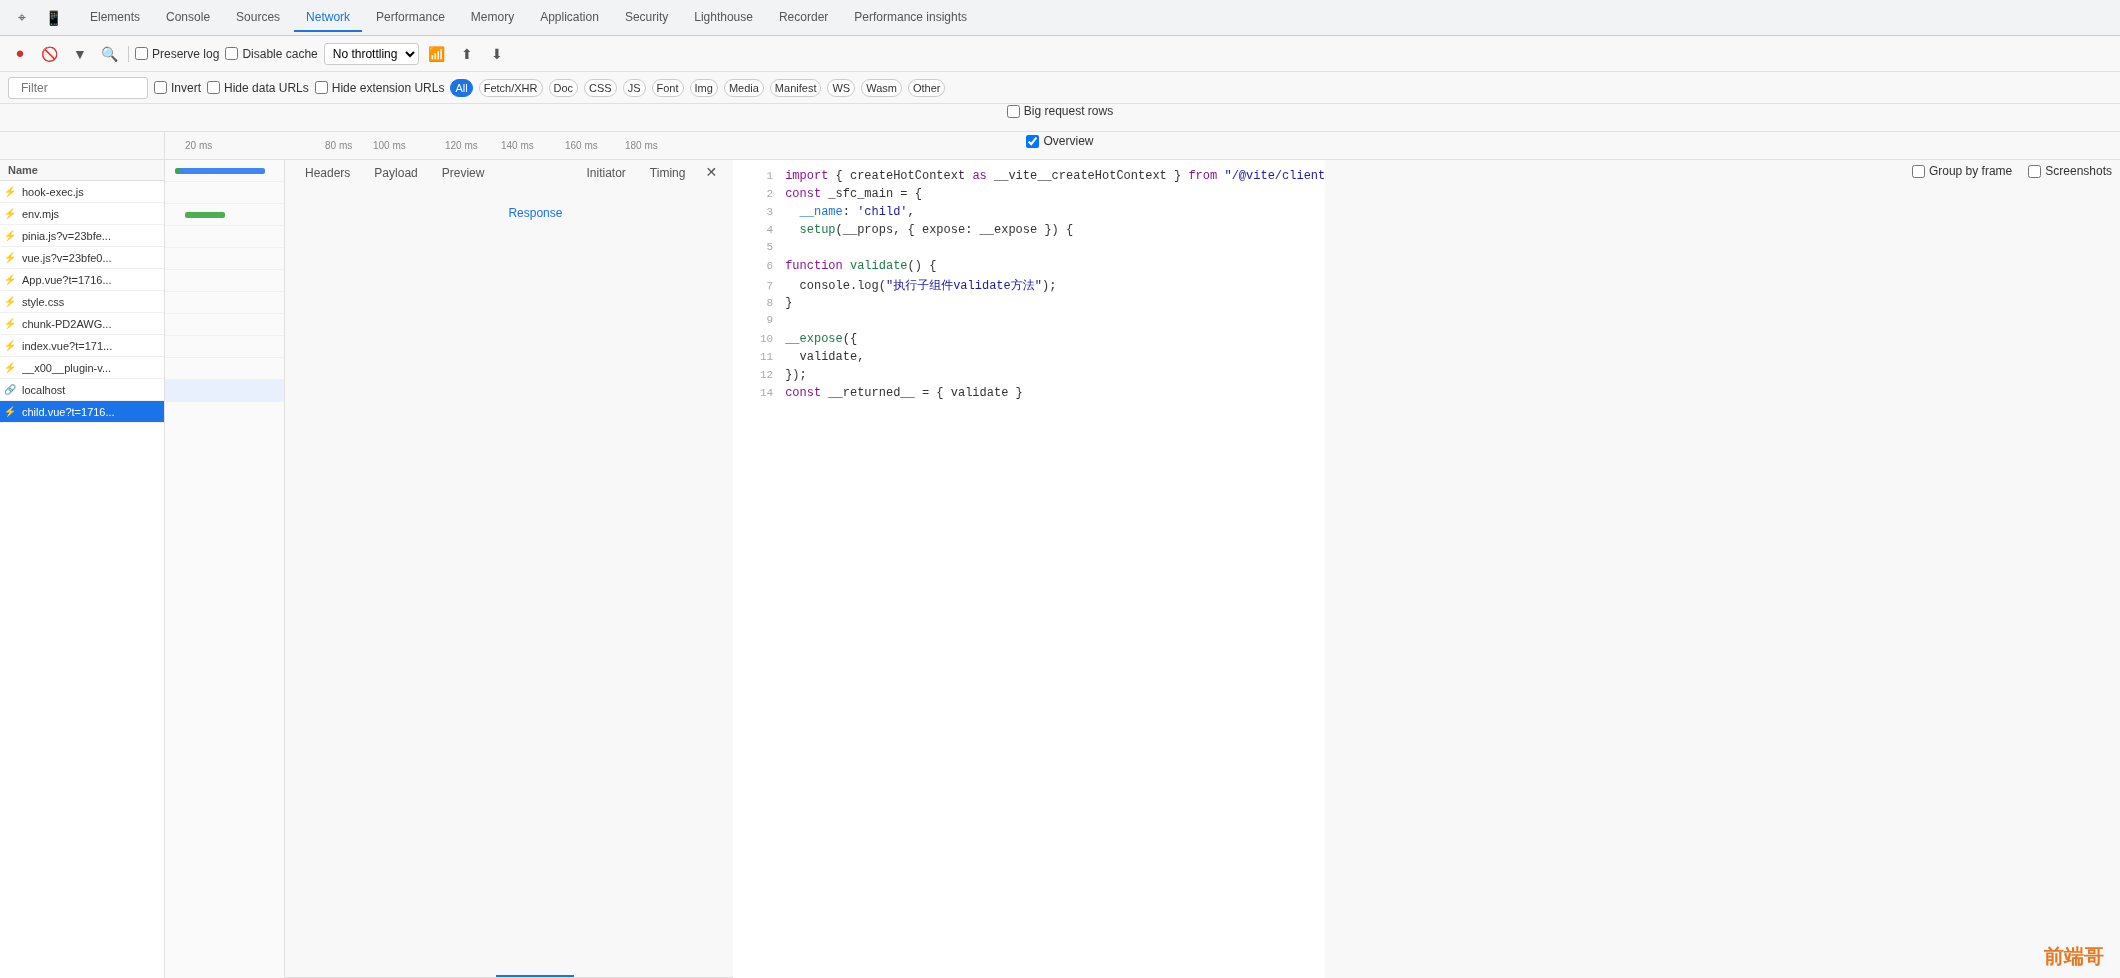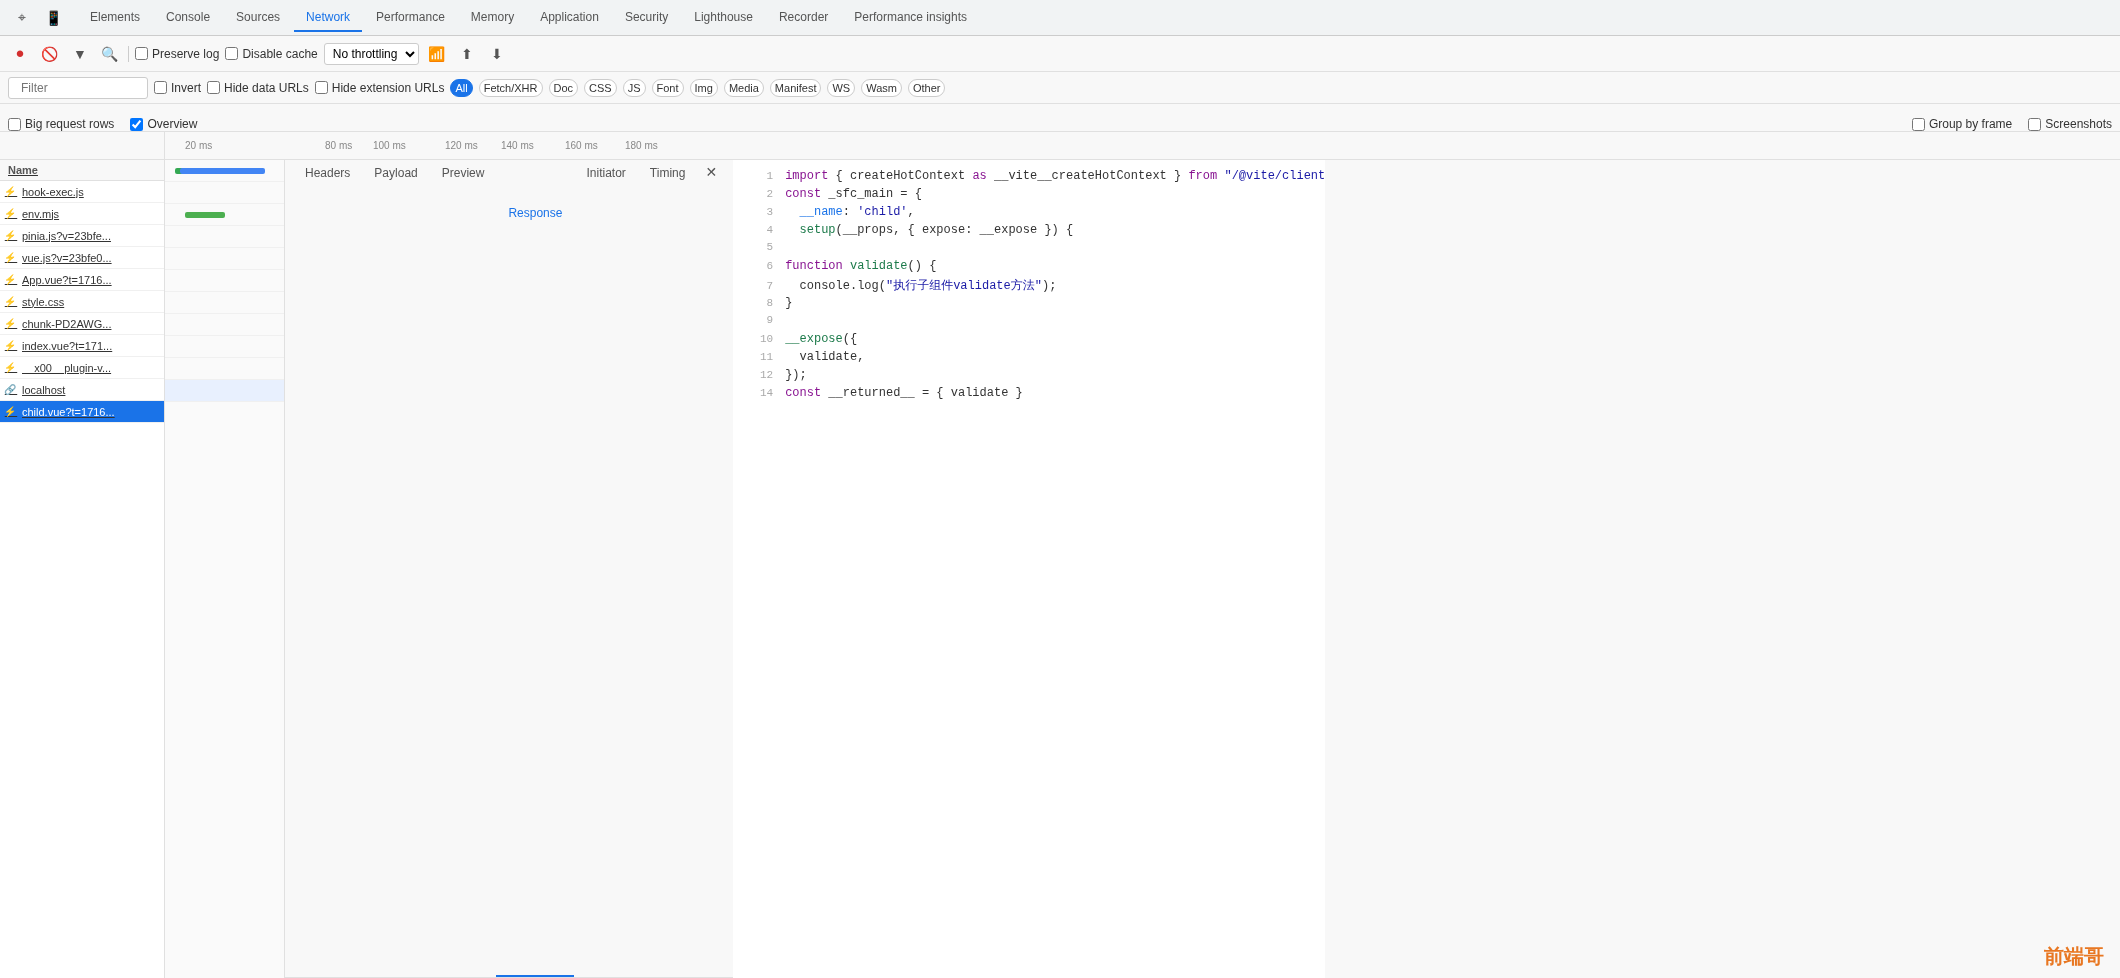--- a/index.html
+++ b/index.html
@@ -127,26 +127,27 @@
     }
     .filter-tag.active {
       background: #1a73e8;
       color: white;
       border-color: #1a73e8;
     }
 
     
     .options-row {
       display: flex;
-      align-items: flex-end;
+      align-items: center;
       background: #f8f8f8;
       border-bottom: 1px solid #e0e0e0;
       height: 28px;
       padding: 0 8px;
       gap: 16px;
+      flex-direction: column;
     }
     .options-right {
       margin-left: auto;
       display: flex;
       align-items: center;
       gap: 16px;
     }
 
     
     .main-area {
@@ -187,21 +188,20 @@
     }
 
     
     .left-panel {
       width: 165px;
       min-width: 165px;
       border-right: 1px solid #e0e0e0;
       background: white;
       overflow-y: auto;
       position: relative;
-      text-decoration: underline;
     }
     .left-panel-header {
       padding: 4px 8px;
       font-weight: 600;
       font-size: 11px;
       color: #555;
       border-bottom: 1px solid #e0e0e0;
       background: #f8f8f8;
     }
 

